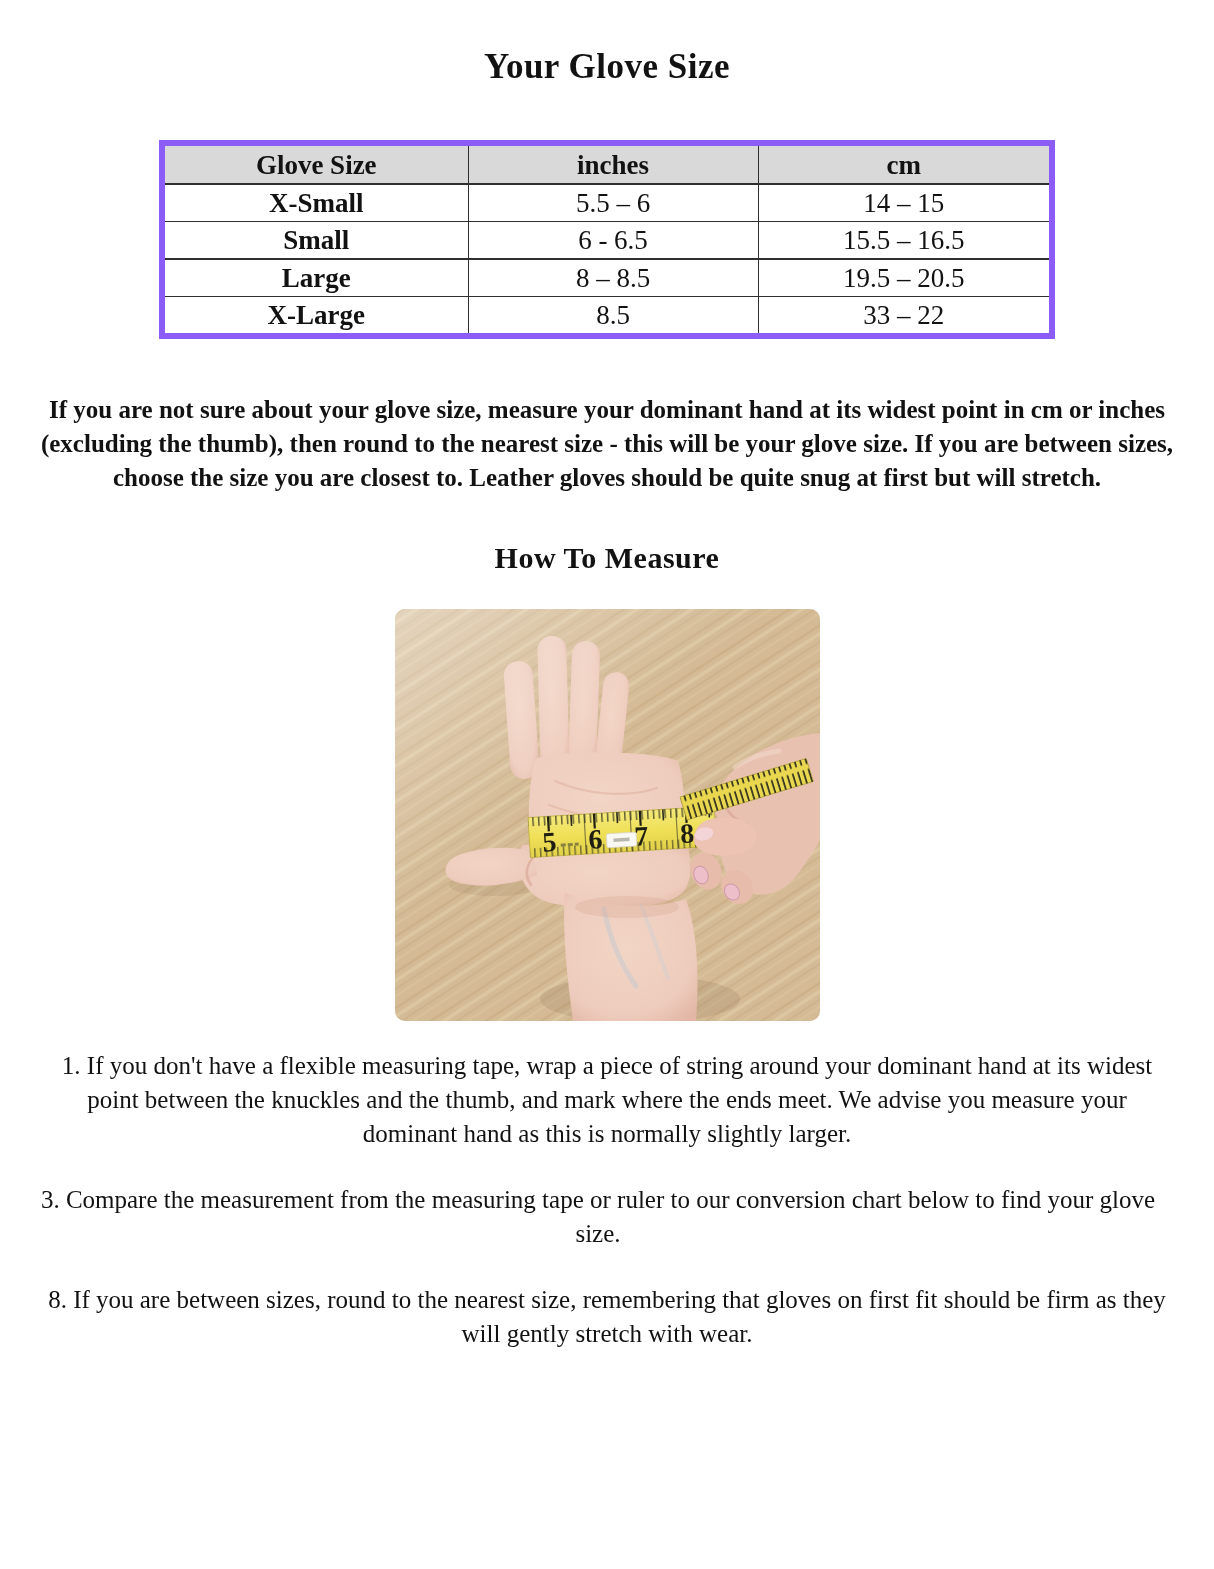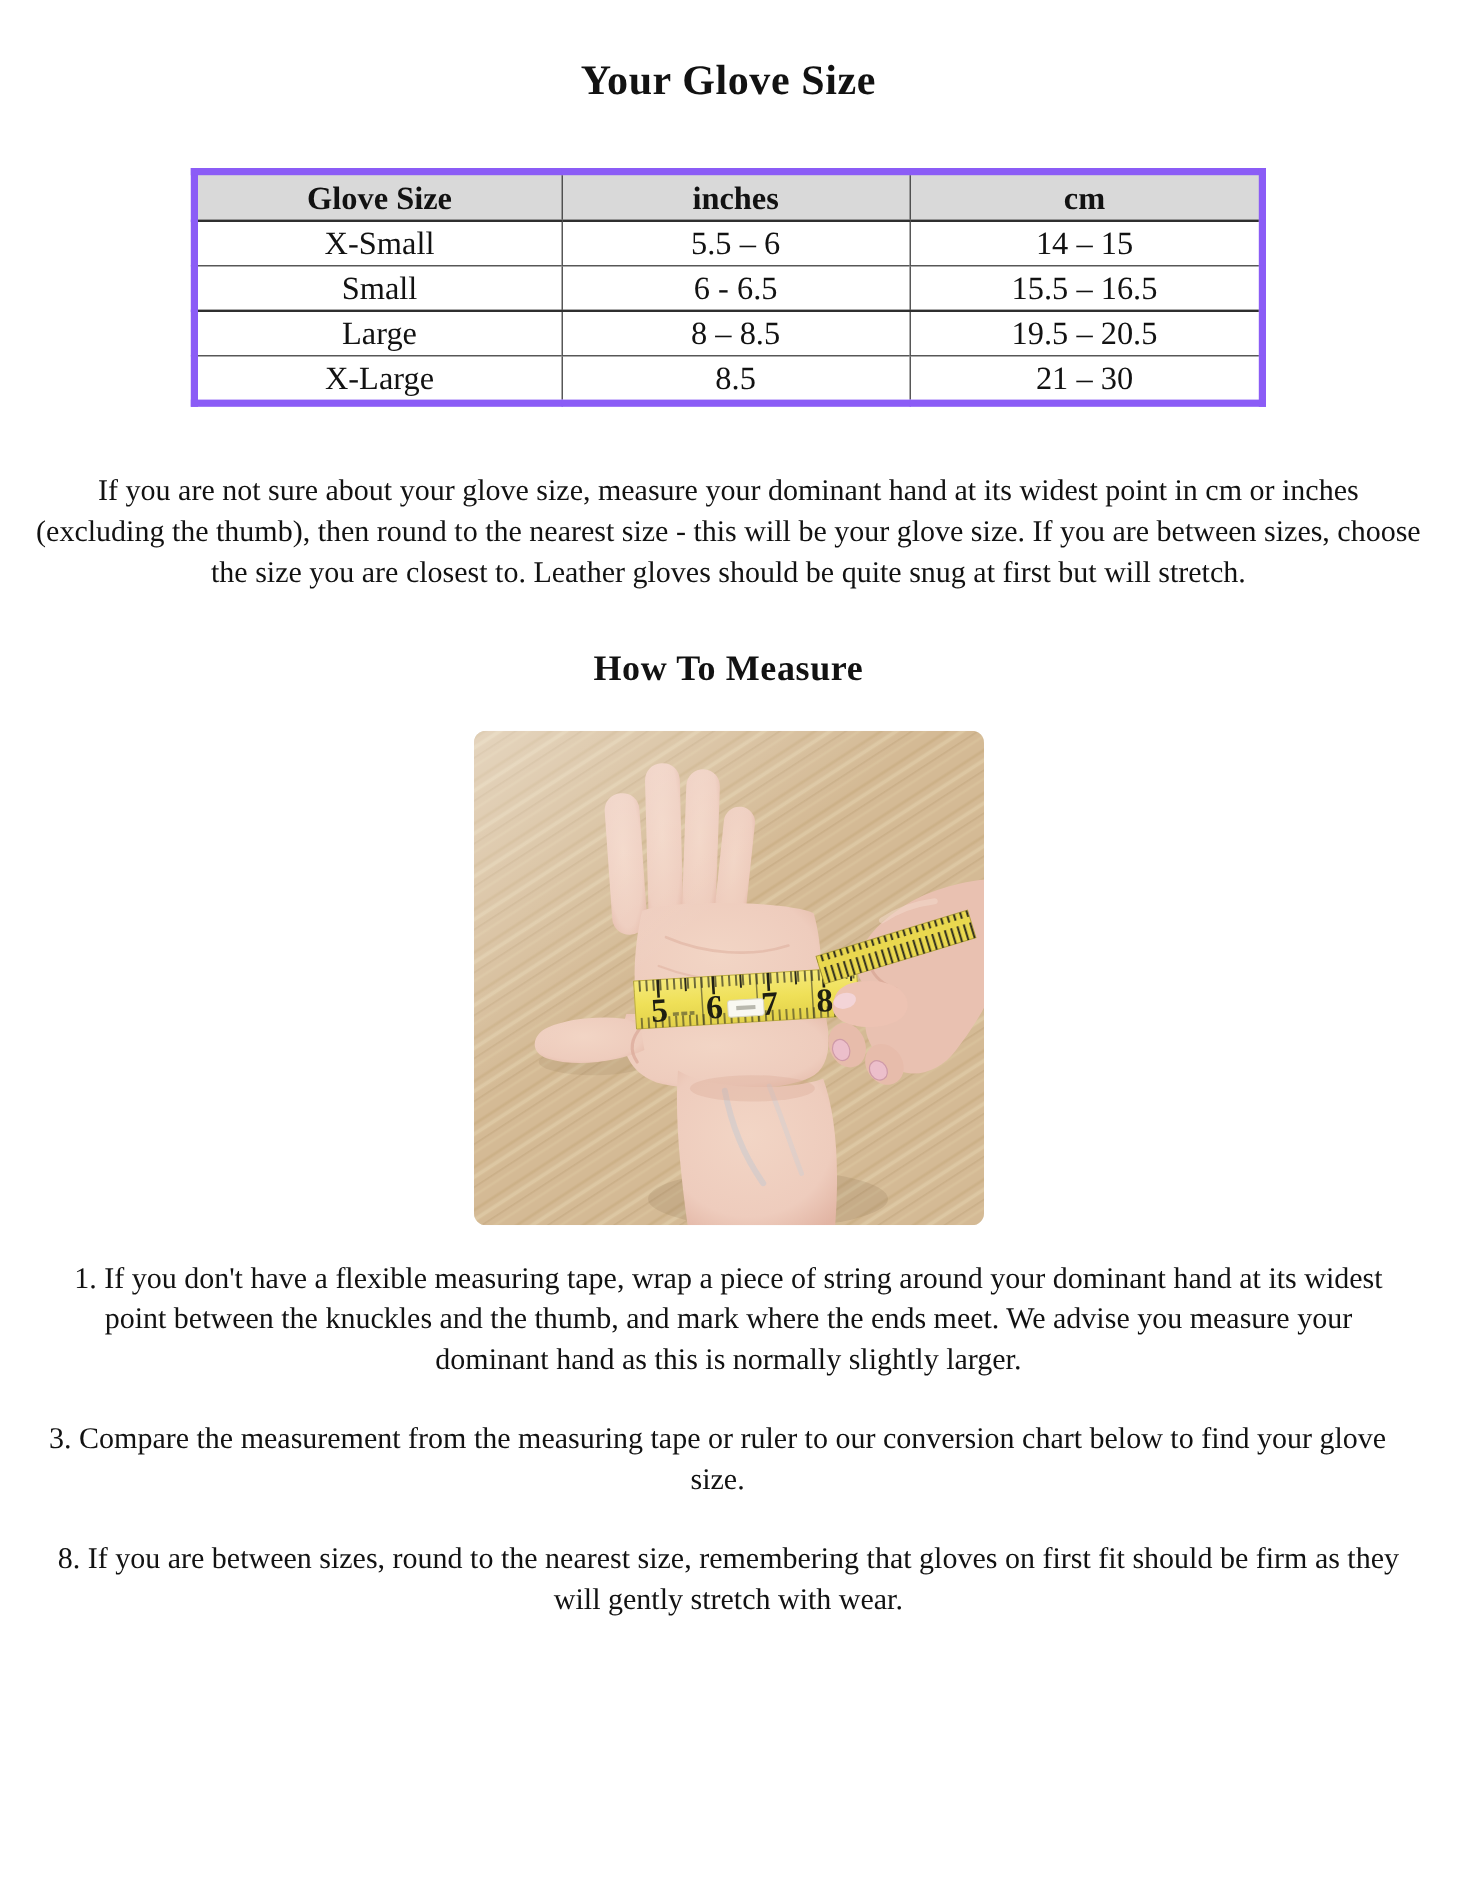--- a/index.html
+++ b/index.html
@@ -40,32 +40,32 @@
     font-size: 27px;
     line-height: 34px;
     padding: 0;
   }
   table.size-chart thead th {
     background: #d9d9d9;
     font-weight: bold;
     border-bottom: 2px solid #2f2f2f;
     height: 37px;
   }
-  table.size-chart td.size-col { font-weight: normal; }
+  table.size-chart td.size-col { font-weight: bold; }
   table.size-chart tbody tr { border-bottom: 1px solid #2f2f2f; }
   table.size-chart tbody tr:nth-child(2),
   table.size-chart tbody tr:nth-child(4) { border-bottom: 2px solid #2f2f2f; }
 
   p.body-text {
     text-align: center;
     font-size: 25px;
     line-height: 34px;
     margin: 0;
   }
-  p.intro { margin-top: 54px; padding: 0 28px; }
+  p.intro { margin-top: 54px; padding: 0 28px; font-weight: bold; }
 
   h2.section-title {
     margin: 42px 0 0 0;
     text-align: center;
     font-size: 30px;
     line-height: 42px;
     font-weight: bold;
     letter-spacing: 0.5px;
   }
 
@@ -127,21 +127,21 @@
         <td>15.5 – 16.5</td>
       </tr>
       <tr>
         <td class="size-col">Large</td>
         <td>8 – 8.5</td>
         <td>19.5 – 20.5</td>
       </tr>
       <tr>
         <td class="size-col">X-Large</td>
         <td>8.5</td>
-        <td>21 – 30</td>
+        <td>33 – 22</td>
       </tr>
     </tbody>
   </table>
 
   <p class="body-text intro">If you are not sure about your glove size, measure your dominant hand at its widest point in cm or inches (excluding the thumb), then round to the nearest size - this will be your glove size. If you are between sizes, choose the size you are closest to. Leather gloves should be quite snug at first but will stretch.</p>
 
   <h2 class="section-title">How To Measure</h2>
 
   <figure class="photo-wrap">
     <div class="photo-frame">

